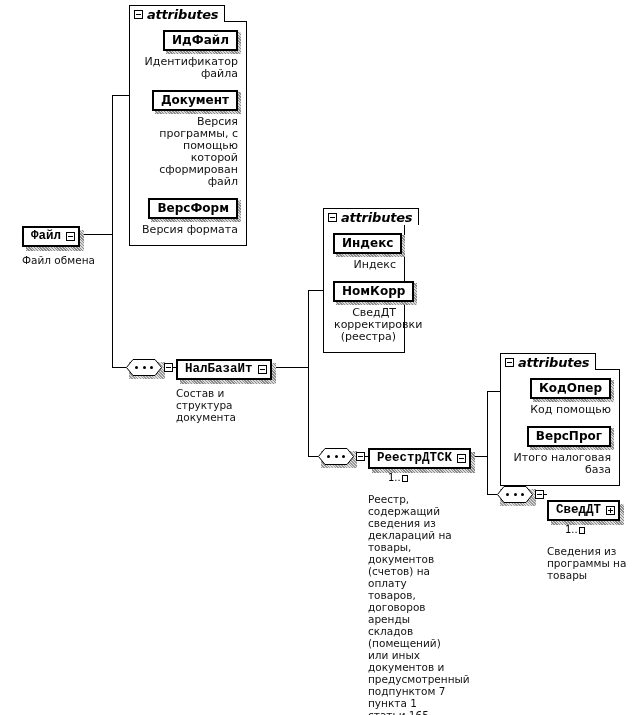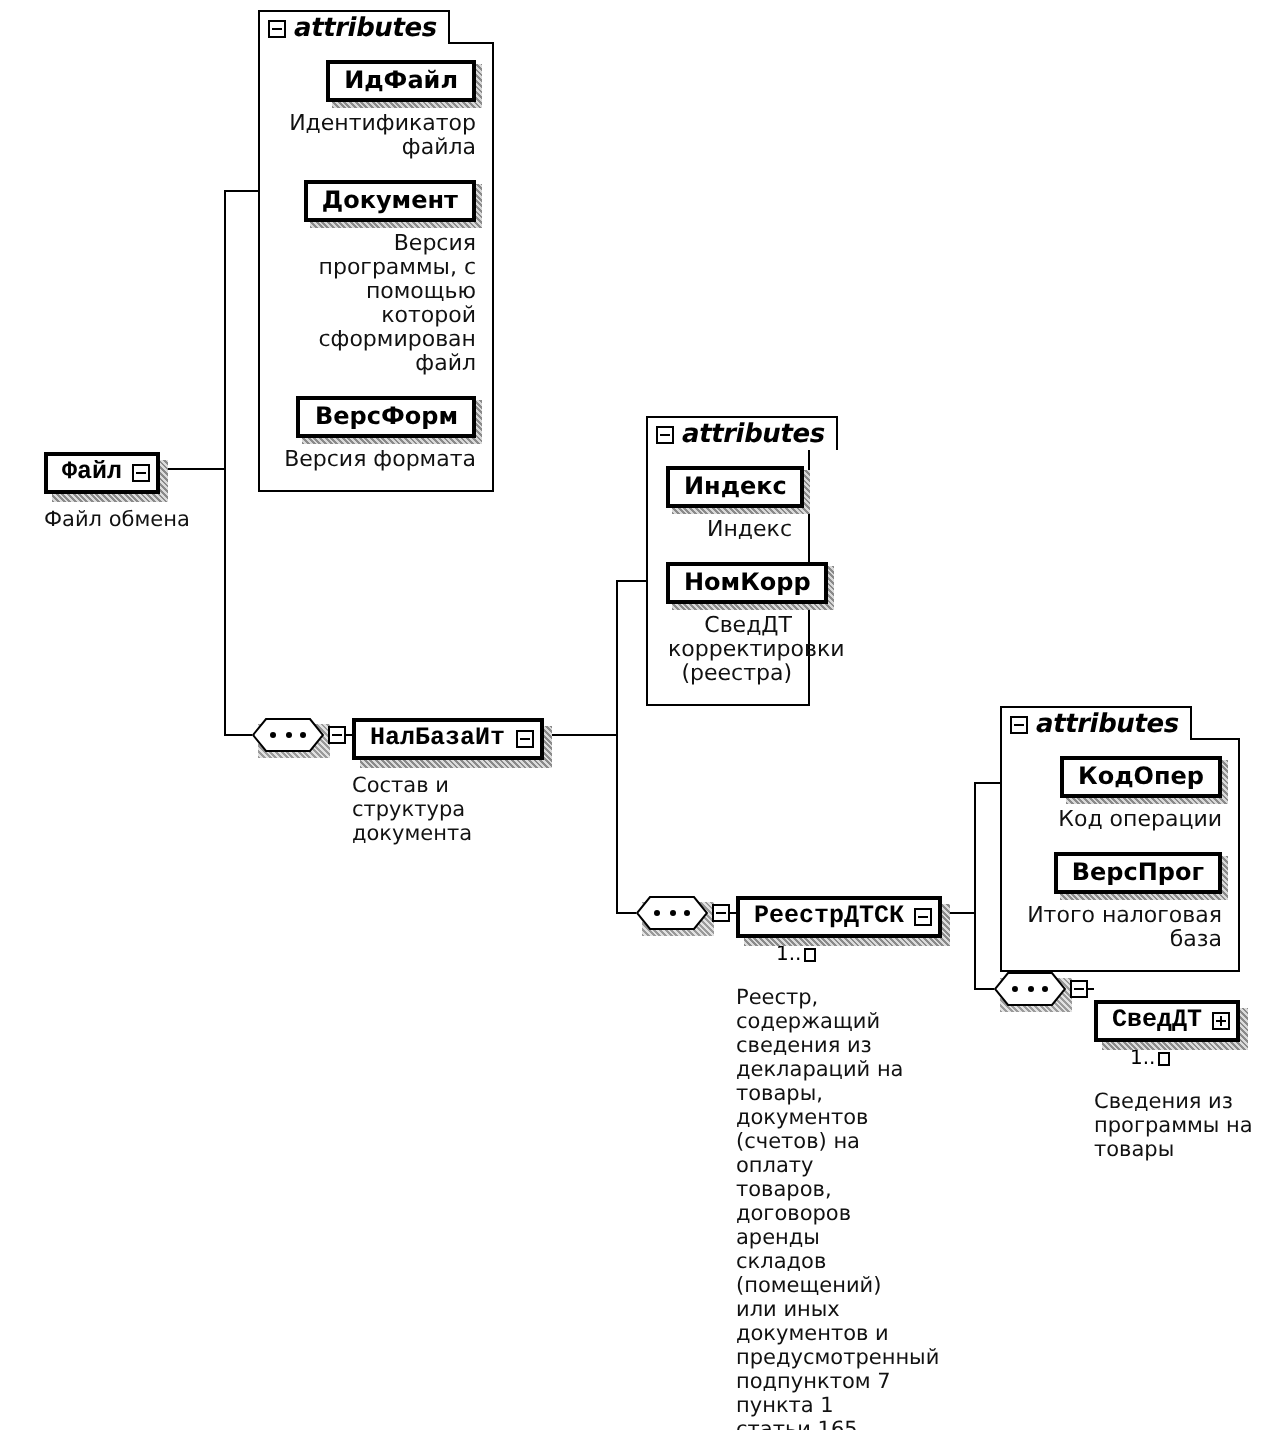--- a/index.html
+++ b/index.html
@@ -337,21 +337,21 @@
     <div class="attr-header">
       <span class="pm"></span>
       <span class="label">attributes</span>
     </div>
     <div class="attr-body" style="width:120px;">
 
       <div class="attr-item">
         <span class="chip-wrap">
           <span class="chip">КодОпер</span>
         </span>
-        <div class="attr-desc">Код операции</div>
+        <div class="attr-desc">Код помощью</div>
       </div>
 
       <div class="attr-item">
         <span class="chip-wrap">
           <span class="chip">ВерсПрог</span>
         </span>
         <div class="attr-desc">Итого налоговая база</div>
       </div>
 
     </div>

